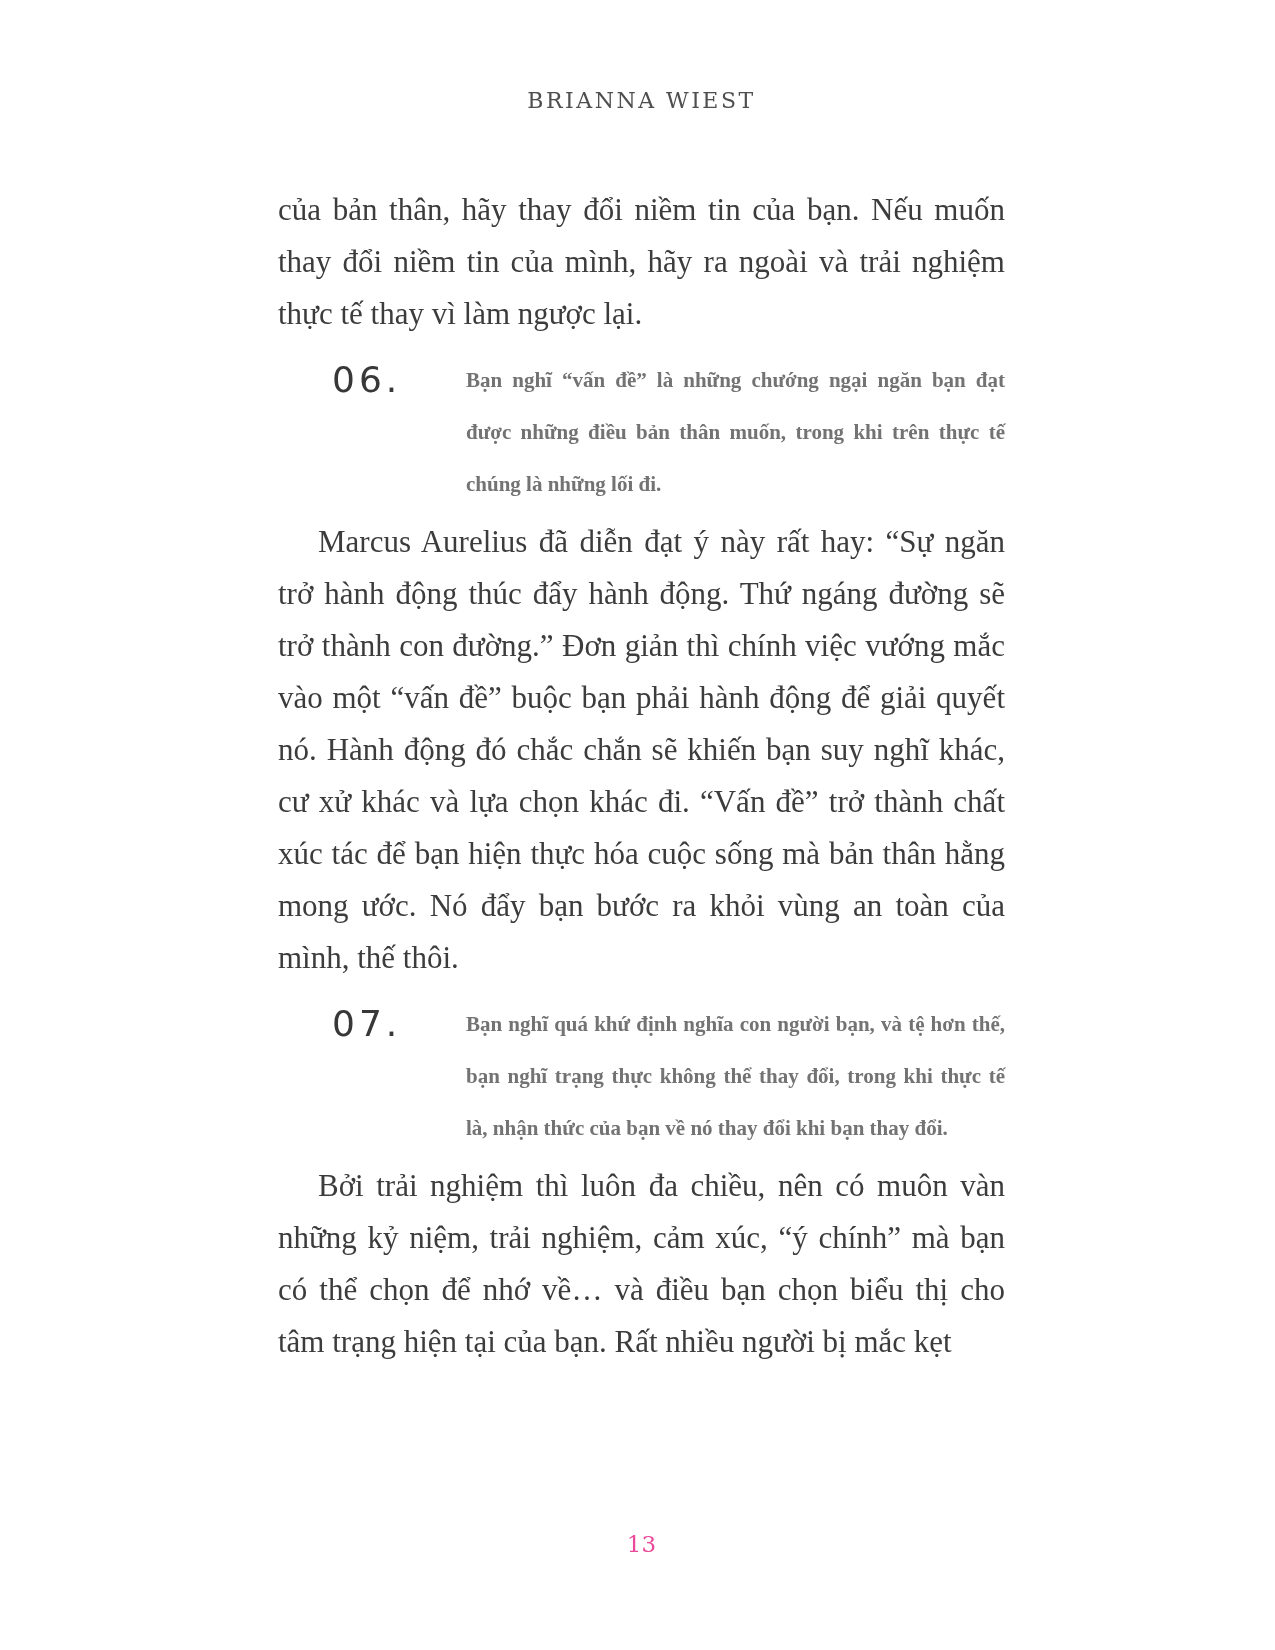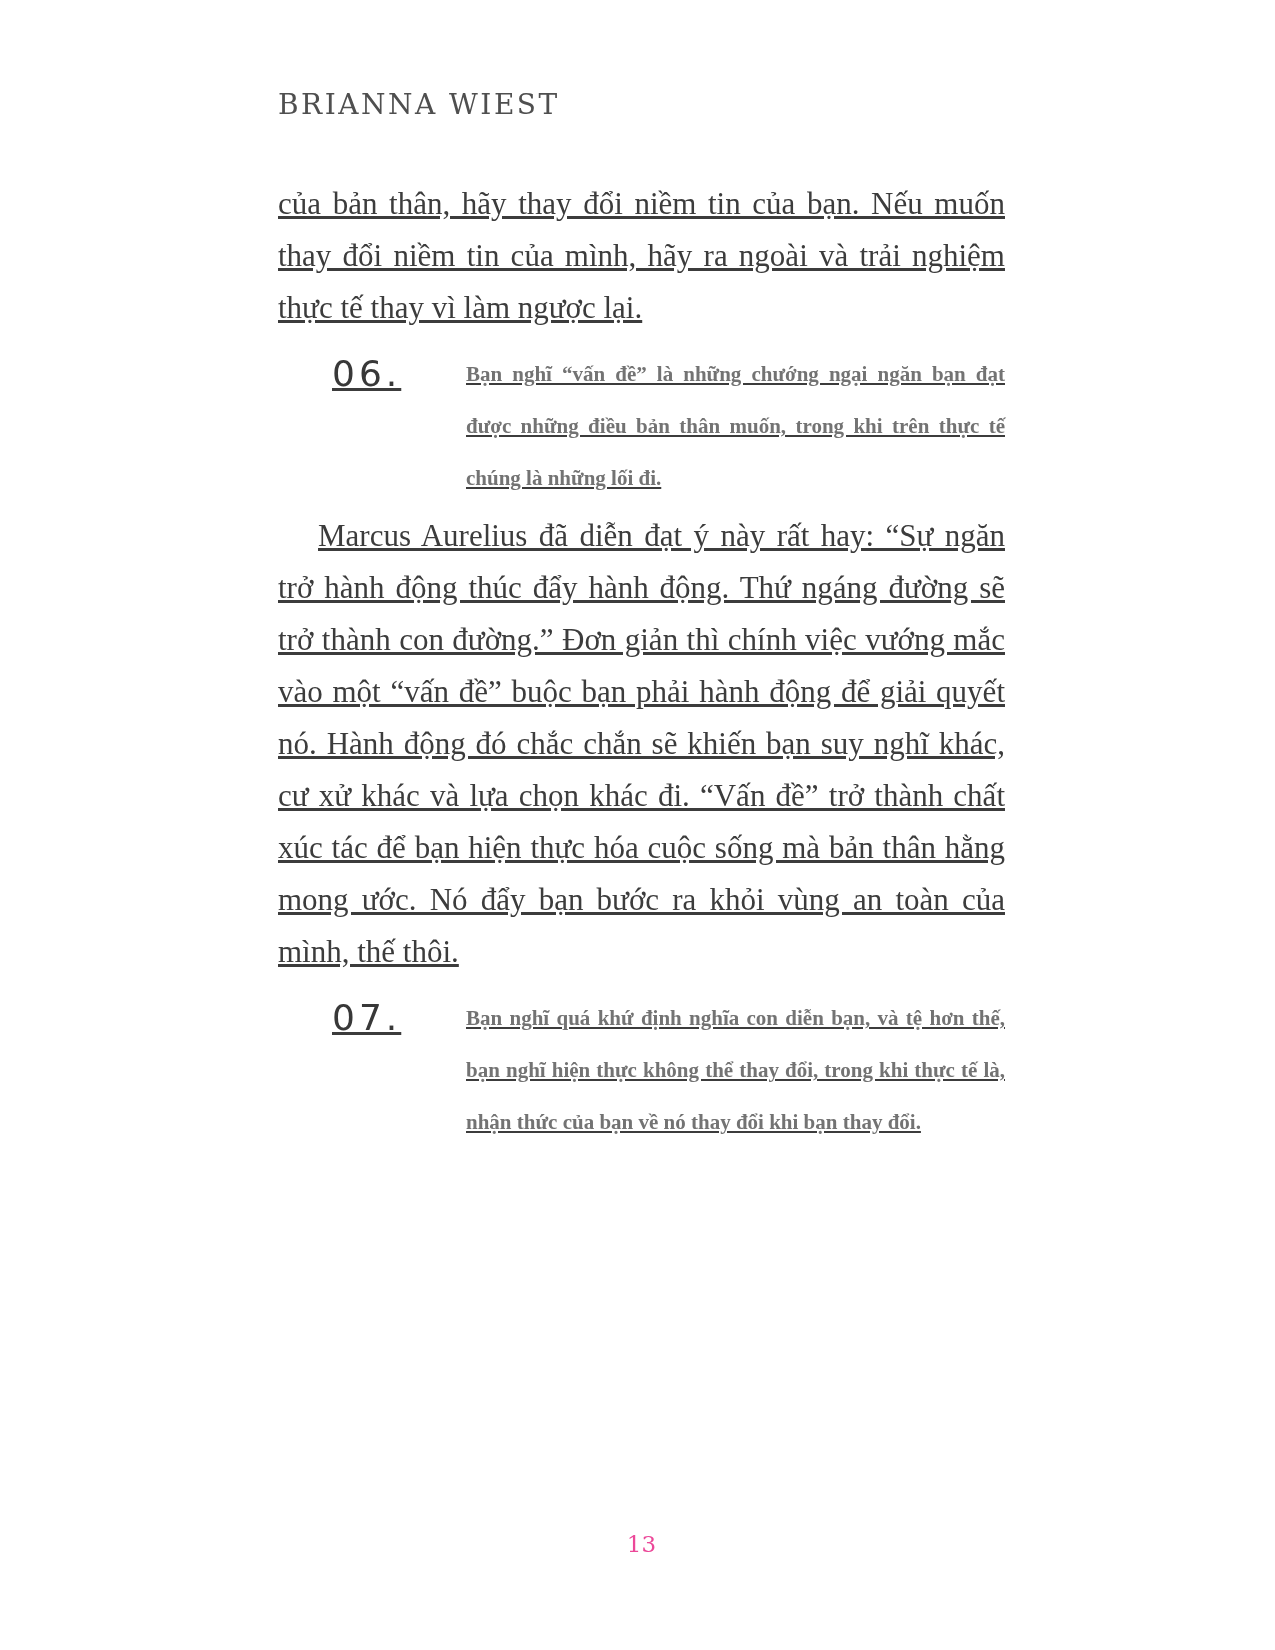--- a/index.html
+++ b/index.html
@@ -14,32 +14,31 @@
     background: #ffffff;
     overflow: hidden;
     font-family: "Liberation Serif", "DejaVu Serif", serif;
     color: #3c3c3c;
   }
   .running-header {
     position: absolute;
     top: 88px;
     left: 278px;
     width: 727px;
-    text-align: left;
+    text-align: center;
     font-family: "DejaVu Serif", serif;
-    font-size: 28px;
+    font-size: 22px;
     letter-spacing: 2.5px;
     color: #4f4f4f;
   }
   .content {
     position: absolute;
-    top: 178px;
+    top: 184px;
     left: 278px;
     width: 727px;
-    text-decoration: underline;
   }
   .para {
     margin: 0 0 14px 0;
     font-size: 31px;
     line-height: 52px;
     text-align: justify;
     color: #3c3c3c;
   }
   .para.indent {
     text-indent: 40px;
@@ -92,21 +91,22 @@
 
     <div class="item">
       <span class="num">06.</span>
       <span class="item-text">Bạn nghĩ “vấn đề” là những chướng ngại ngăn bạn đạt được những điều bản thân muốn, trong khi trên thực tế chúng là những lối đi.</span>
     </div>
 
     <p class="para indent">Marcus Aurelius đã diễn đạt ý này rất hay: “Sự ngăn trở hành động thúc đẩy hành động. Thứ ngáng đường sẽ trở thành con đường.” Đơn giản thì chính việc vướng mắc vào một “vấn đề” buộc bạn phải hành động để giải quyết nó. Hành động đó chắc chắn sẽ khiến bạn suy nghĩ khác, cư xử khác và lựa chọn khác đi. “Vấn đề” trở thành chất xúc tác để bạn hiện thực hóa cuộc sống mà bản thân hằng mong ước. Nó đẩy bạn bước ra khỏi vùng an toàn của mình, thế thôi.</p>
 
     <div class="item">
       <span class="num">07.</span>
-      <span class="item-text">Bạn nghĩ quá khứ định nghĩa con diễn bạn, và tệ hơn thế, bạn nghĩ hiện thực không thể thay đổi, trong khi thực tế là, nhận thức của bạn về nó thay đổi khi bạn thay đổi.</span>
+      <span class="item-text">Bạn nghĩ quá khứ định nghĩa con người bạn, và tệ hơn thế, bạn nghĩ trạng thực không thể thay đổi, trong khi thực tế là, nhận thức của bạn về nó thay đổi khi bạn thay đổi.</span>
     </div>
 
+    <p class="para indent">Bởi trải nghiệm thì luôn đa chiều, nên có muôn vàn những kỷ niệm, trải nghiệm, cảm xúc, “ý chính” mà bạn có thể chọn để nhớ về… và điều bạn chọn biểu thị cho tâm trạng hiện tại của bạn. Rất nhiều người bị mắc kẹt</p>
 
   </div>
 
   <div class="page-number">13</div>
 
 </div>
 
 </body></html>

